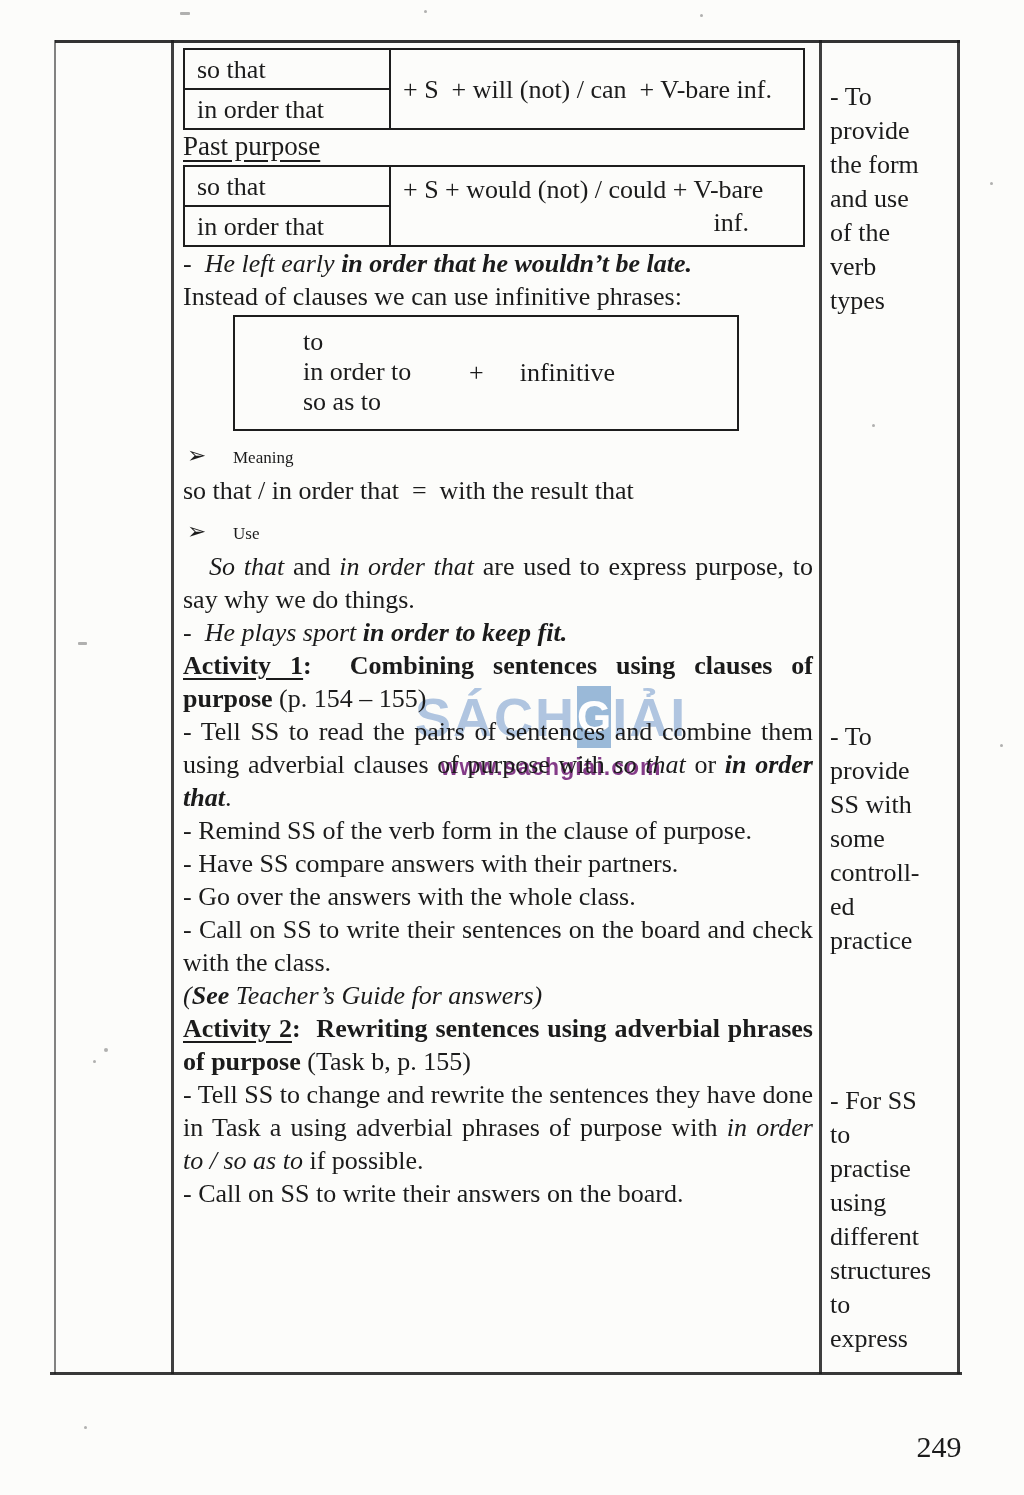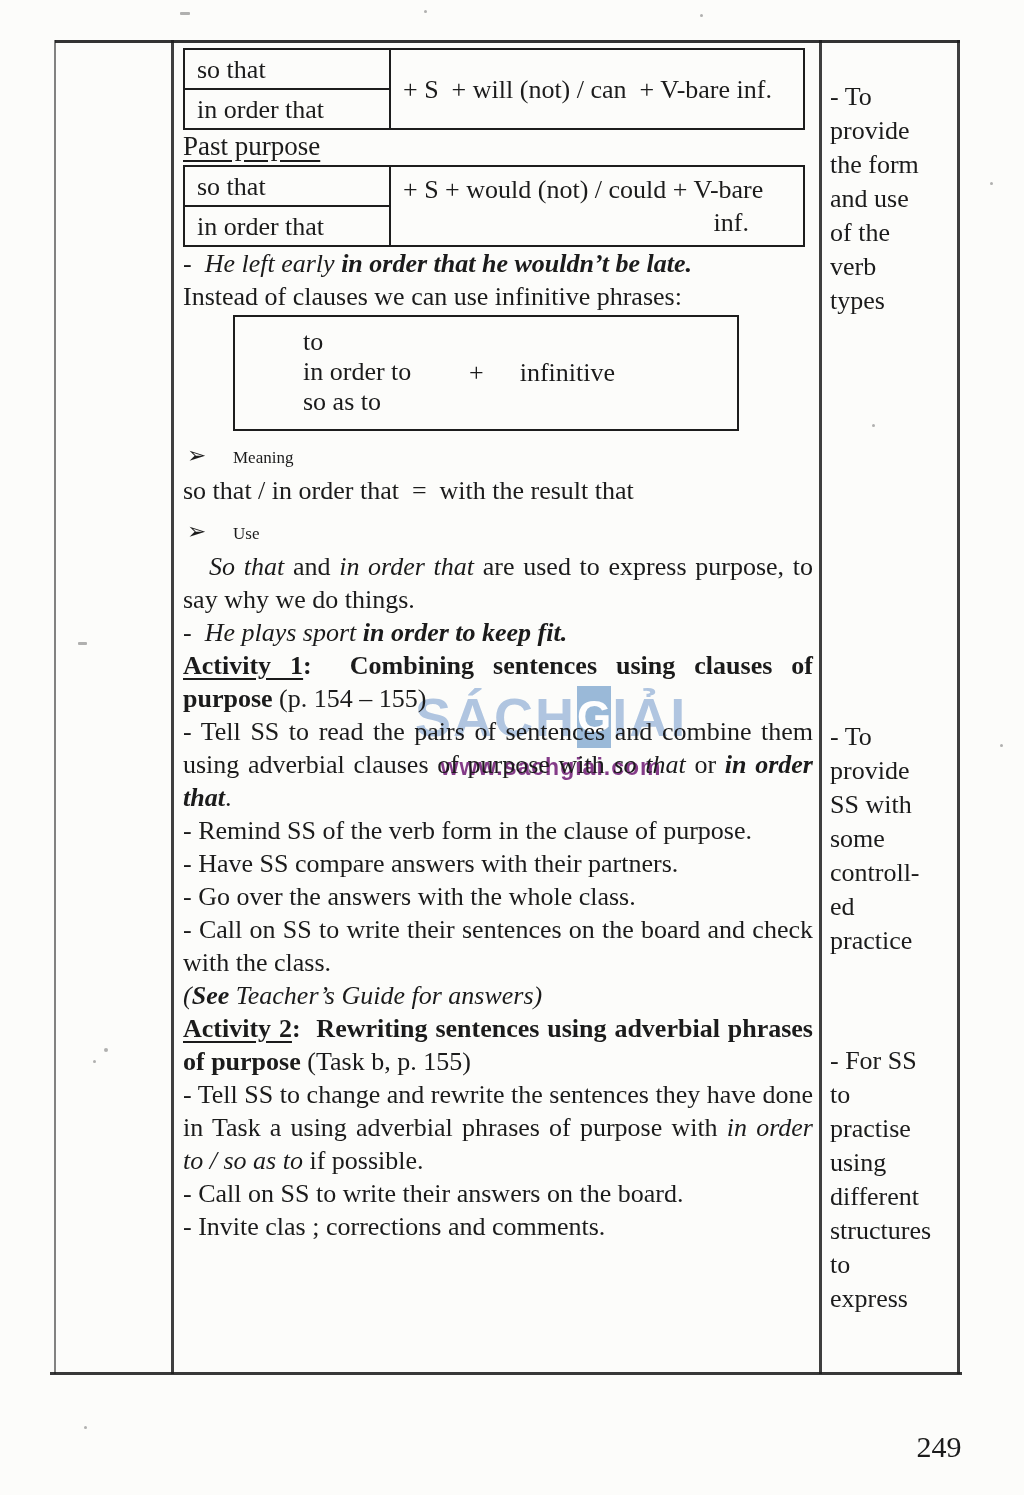--- a/index.html
+++ b/index.html
@@ -53,21 +53,21 @@
   .use-para{margin:2px 0 0 0;text-indent:26px;}
   .act-title{margin:7px 0 0 0;font-size:26px;}
   .step{margin:4px 0 0 0;}
   .guide-note{margin:5px 0 0 0;}
   
   .obj-col{position:absolute;left:830px;top:0;width:124px;z-index:2;
     font-size:26px;line-height:34px;}
   .obj-note{position:absolute;left:0;width:124px;white-space:pre-line;}
   .obj-1{top:80px;}
   .obj-2{top:720px;}
-  .obj-3{top:1044px;}
+  .obj-3{top:1084px;}
   
   .wm{position:absolute;left:418px;top:686px;width:266px;z-index:1;text-align:center;
       font-family:"Liberation Sans",sans-serif;opacity:.85;}
   .wm-row{display:flex;align-items:center;justify-content:center;}
   .wm-txt{font-size:54px;font-weight:700;color:#a3bcdc;letter-spacing:2px;}
   .wm-g{width:56px;height:62px;background:#8aaed3;color:#ffffff;display:flex;
         align-items:center;justify-content:center;font-size:44px;font-weight:700;margin:0 1px;}
   .wm-url{margin-top:6px;font-size:23px;font-weight:700;color:#701a75;letter-spacing:1px;}
   
   .page-num{position:absolute;left:903px;top:1430px;width:72px;text-align:center;
@@ -159,21 +159,20 @@
     <p class="blk step just"><span>- Tell SS to read the pairs of sentences and combine them using adverbial clauses of purpose with </span><span class="seg-i">so that</span><span> or </span><span class="seg-b seg-i">in order that</span><span>.</span></p>
     <p class="blk step"><span>- Remind SS of the verb form in the clause of purpose.</span></p>
     <p class="blk step"><span>- Have SS compare answers with their partners.</span></p>
     <p class="blk step"><span>- Go over the answers with the whole class.</span></p>
     <p class="blk step just"><span>- Call on SS to write their sentences on the board and check with the class.</span></p>
     <p class="blk guide-note"><span class="seg-i">(</span><span class="seg-b seg-i">See</span><span class="seg-i"> Teacher’s Guide for answers)</span></p>
 
     <p class="blk act-title just"><span class="seg-b seg-u">Activity 2</span><span class="seg-b">:&nbsp; </span><span class="seg-b">Rewriting sentences using adverbial phrases of purpose</span><span> (Task b, p. 155)</span></p>
     <p class="blk step just"><span>- Tell SS to change and rewrite the sentences they have done in Task a using adverbial phrases of purpose with </span><span class="seg-i">in order to / so as to</span><span> if possible.</span></p>
     <p class="blk step"><span>- Call on SS to write their answers on the board.</span></p>
-    <p class="blk step"><span>- Invite clas ; corrections and comments.</span></p>
 
   </div>
 
   <div class="obj-col">
     <div class="obj-note obj-1">- To
 provide
 the form
 and use
 of the
 verb

